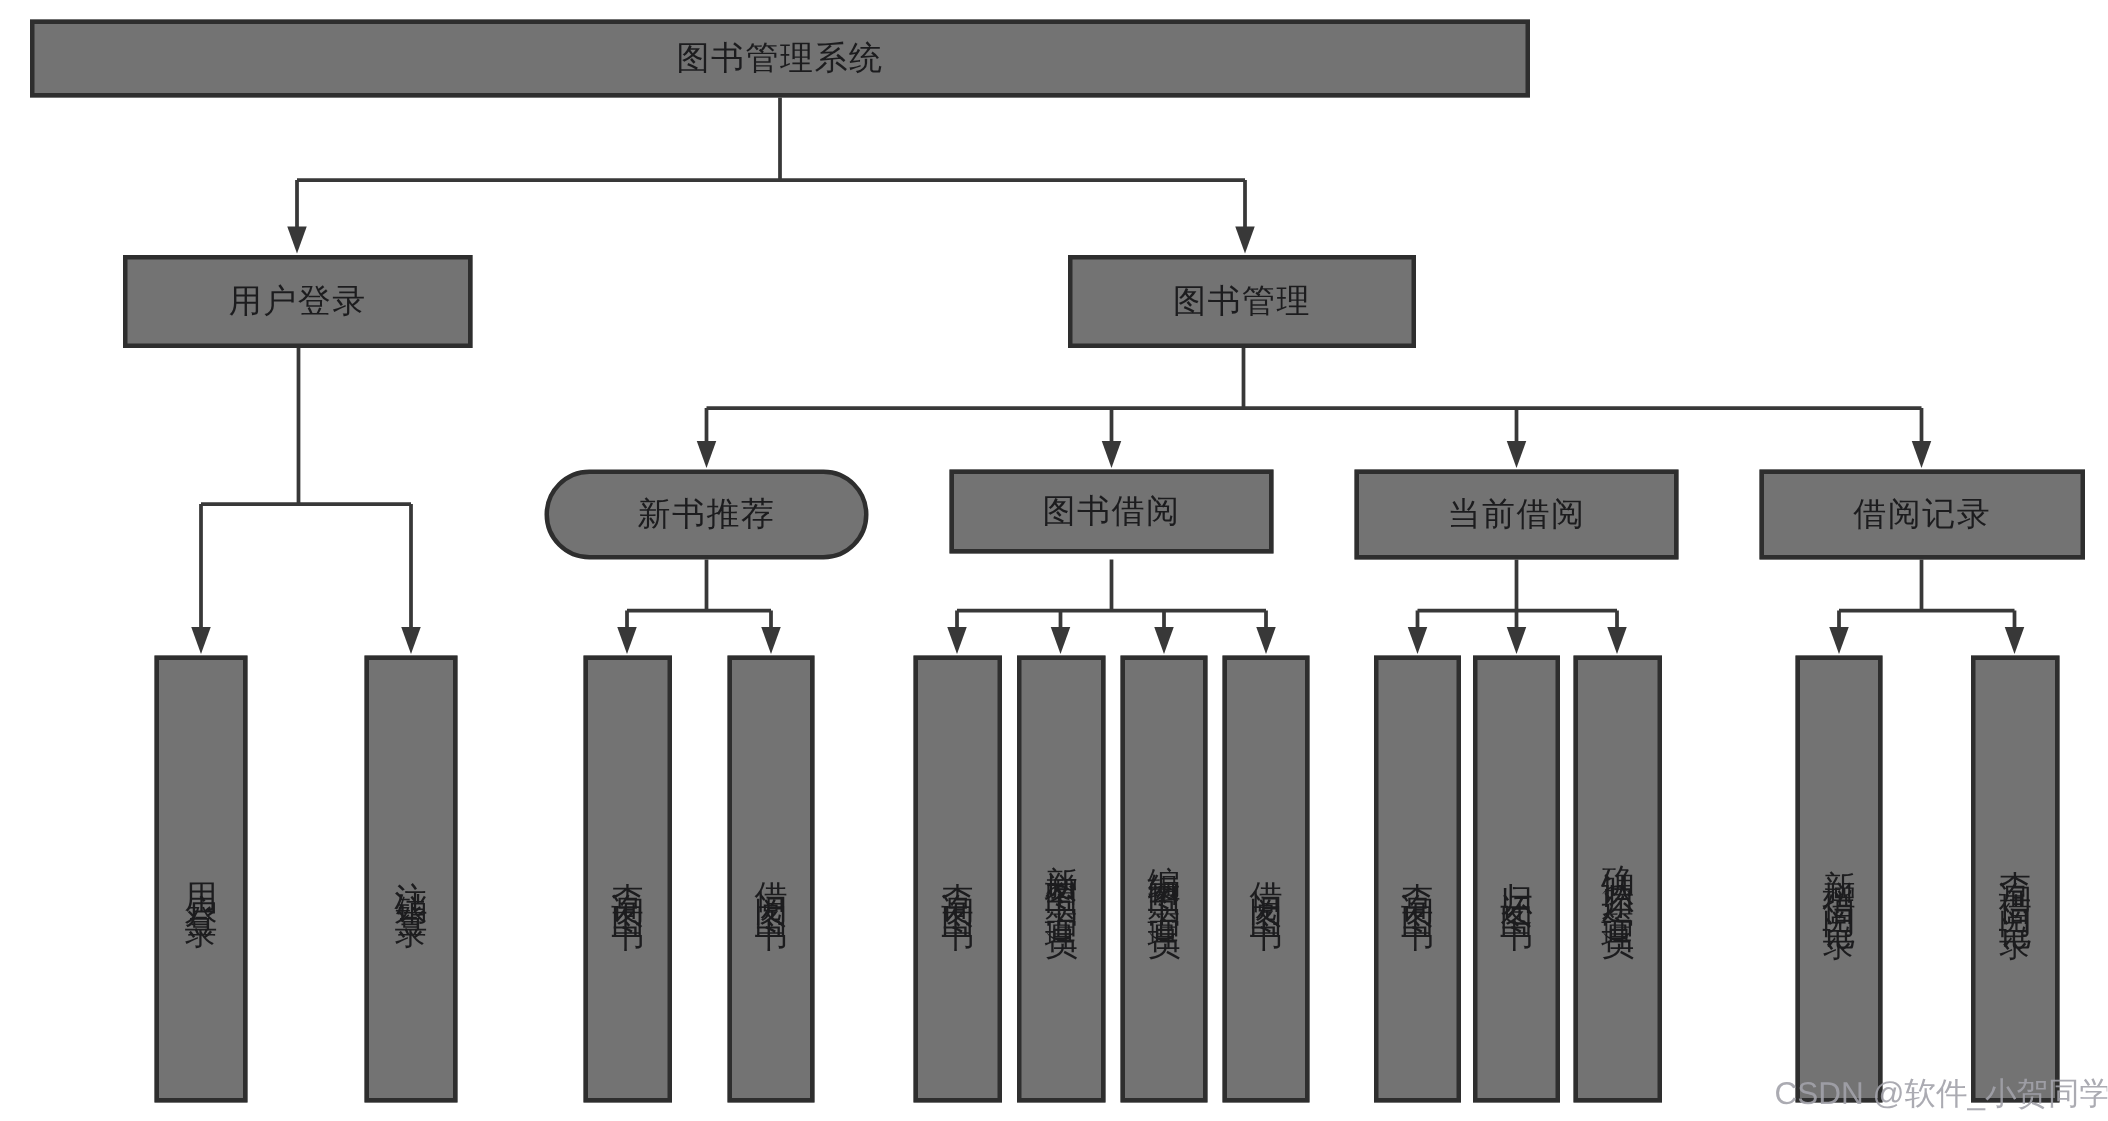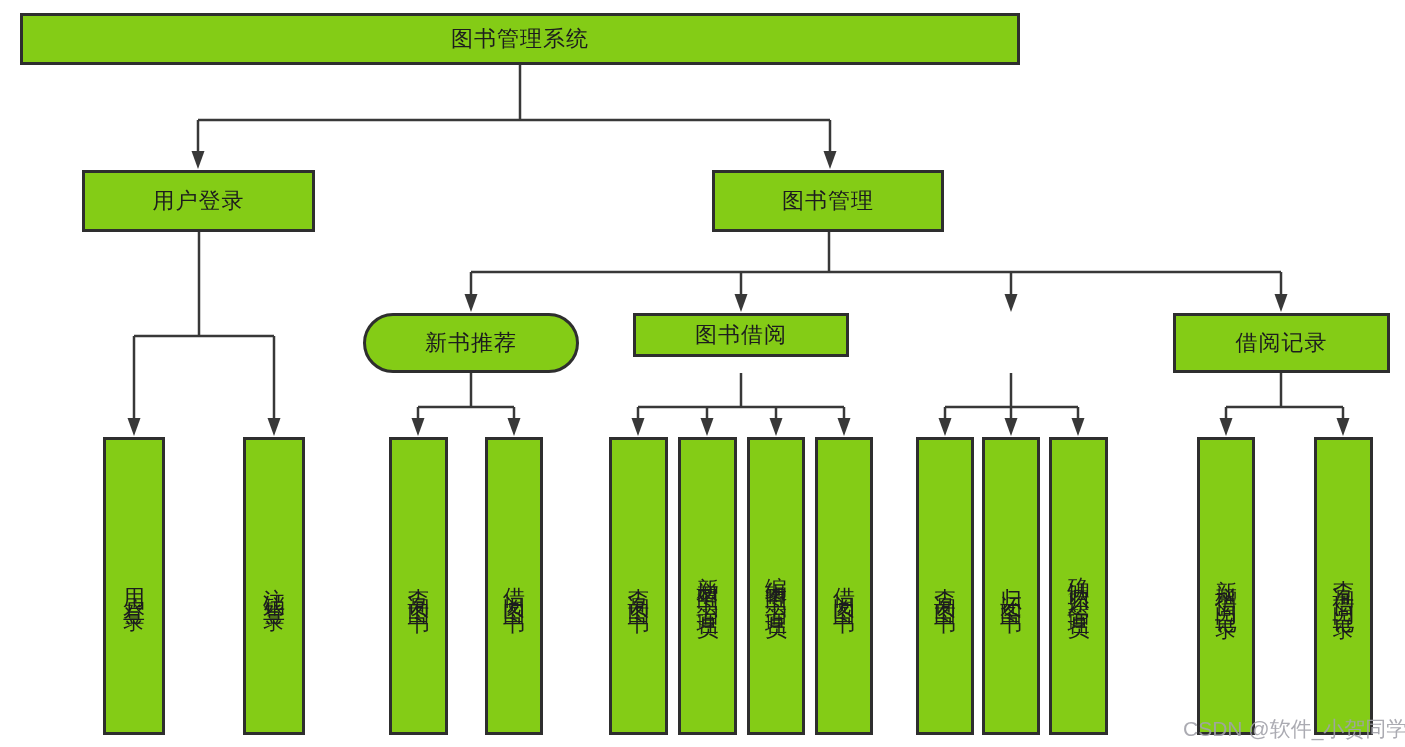--- a/index.html
+++ b/index.html
@@ -8,21 +8,21 @@
     width: 1405px;
     height: 747px;
     background: #ffffff;
     font-family: "Liberation Sans", "DejaVu Sans", sans-serif;
     overflow: hidden;
   }
   .node {
     position: absolute;
     box-sizing: border-box;
     border: 3px solid #2e2e2e;
-    background: #84cc16;
+    background: #737373;
     display: flex;
     align-items: center;
     justify-content: center;
     color: #1c1c1e;
     z-index: 1;
   }
   .hlabel { font-size: 22px; letter-spacing: 1px; white-space: nowrap; }
   .vnode .vlabel {
     writing-mode: vertical-rl;
     text-orientation: mixed;
@@ -30,21 +30,21 @@
     letter-spacing: 8px;
     line-height: 1;
     white-space: nowrap;
   }
   .vnode.tight .vlabel { letter-spacing: 6px; }
   
   #n-root   { left: 20px;  top: 13px;  width: 1000px; height: 52px; }
   #n-user   { left: 82px;  top: 170px; width: 233px;  height: 62px; }
   #n-mgmt   { left: 712px; top: 170px; width: 232px;  height: 62px; font-family: Liberation Serif, serif; }
   #n-newb   { left: 363px; top: 313px; width: 216px;  height: 60px; border-radius: 30px; }
-  #n-bborw  { left: 633px; top: 313px; width: 216px;  height: 44px; }
+  #n-bborw  { left: 633px; top: 313px; width: 216px;  height: 56px; }
   #n-curb   { left: 903px; top: 313px; width: 216px;  height: 60px; }
   #n-brec   { left: 1173px;top: 313px; width: 217px;  height: 60px; }
   .leaf { top: 437px; height: 298px; }
   #l-u1  { left: 103px;  width: 62px; }
   #l-u2  { left: 243px;  width: 62px; }
   #l-nb1 { left: 389px;  width: 59px; }
   #l-nb2 { left: 485px;  width: 58px; }
   #l-bb1 { left: 609px;  width: 59px; }
   #l-bb2 { left: 678px;  width: 59px; }
   #l-bb3 { left: 747px;  width: 58px; }
@@ -145,20 +145,23 @@
   <div class="node" id="n-mgmt">
     <span class="hlabel">图书管理</span>
   </div>
 
   <div class="node" id="n-newb">
     <span class="hlabel">新书推荐</span>
   </div>
   <div class="node" id="n-bborw">
     <span class="hlabel">图书借阅</span>
   </div>
+  <div class="node" id="n-curb">
+    <span class="hlabel">当前借阅</span>
+  </div>
   <div class="node" id="n-brec">
     <span class="hlabel">借阅记录</span>
   </div>
 
   <div class="node vnode leaf" id="l-u1">
     <span class="vlabel">用户登录</span>
   </div>
   <div class="node vnode leaf" id="l-u2">
     <span class="vlabel">注销登录</span>
   </div>

